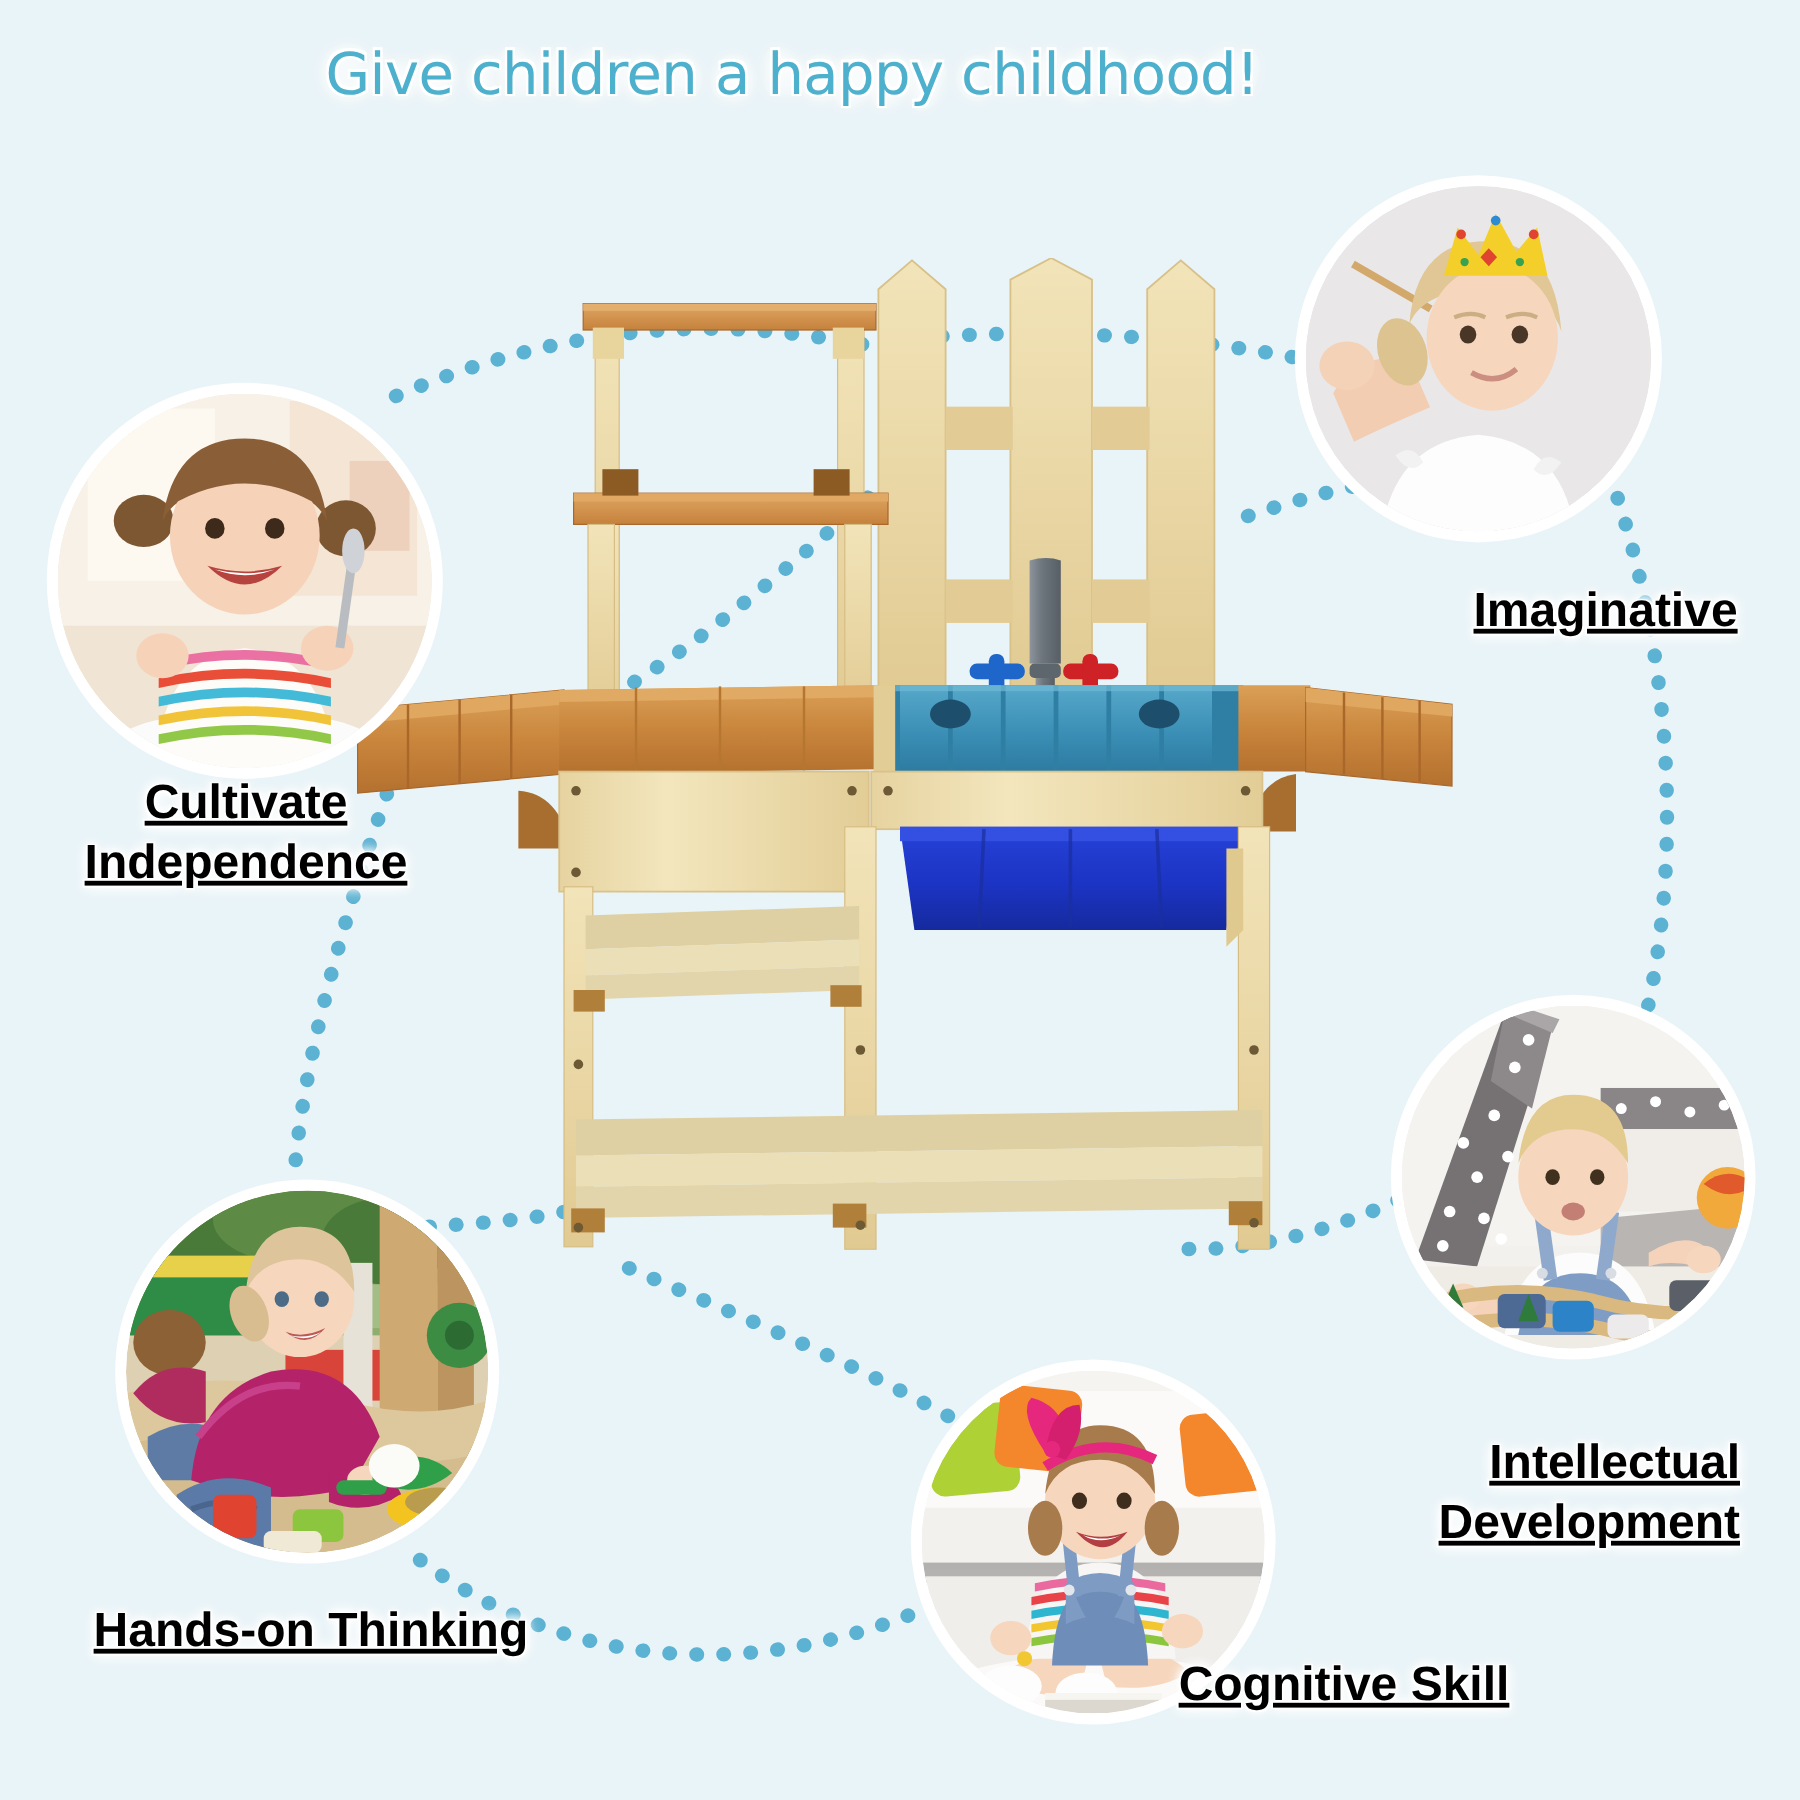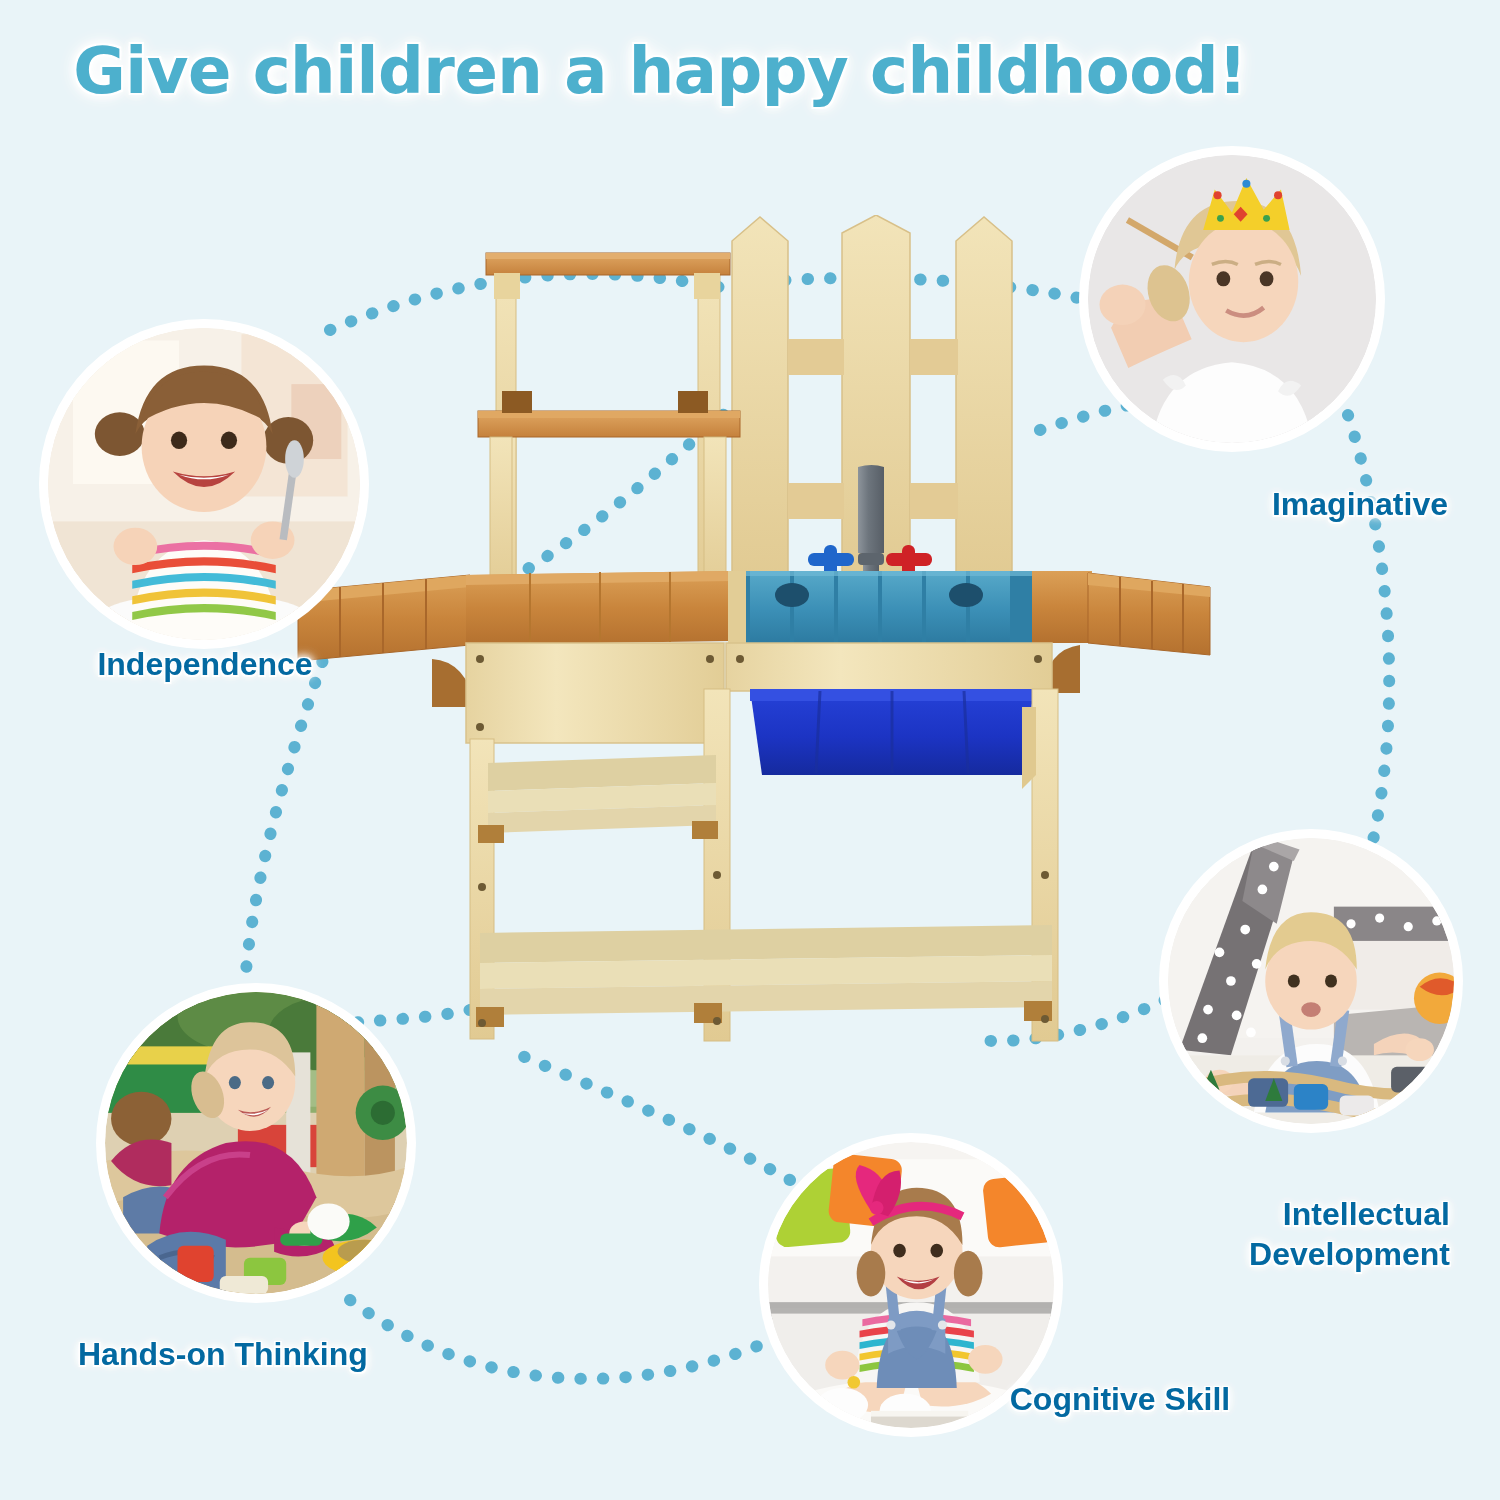--- a/index.html
+++ b/index.html
@@ -9,22 +9,22 @@
     font-family:"Liberation Sans", sans-serif;
     overflow:hidden;
     position:relative;
   }
   #stage { position:absolute; inset:0; width:1500px; height:1500px; }
 
   
   .title {
     position:absolute; left:0; top:34px; width:1320px;
     text-align:center;
-    font-size:64px;
-    font-weight:bold;
+    font-size:48px;
+    font-weight:normal;
     letter-spacing:-0.5px;
     color:#4db0cd;
     font-family:"DejaVu Sans", sans-serif;
     text-shadow:
       0 0 12px #fff, 0 0 12px #fff, 0 0 18px #fff, 0 0 22px #fff,
       2px 2px 0 #fff, -2px 2px 0 #fff, 2px -2px 0 #fff, -2px -2px 0 #fff;
     white-space:nowrap;
   }
 
   
@@ -37,28 +37,29 @@
     overflow:hidden;
     background:#fff;
     box-shadow:0 0 0 9px #ffffff;
   }
   .photo .inner { position:absolute; inset:0; border-radius:50%; overflow:hidden; }
   .photo svg { display:block; width:100%; height:100%; }
 
   
   .caption {
     position:absolute;
-    color:#0369a1;
+    color:#000000;
     font-weight:bold;
-    font-size:32px;
+    font-size:40px;
     line-height:1.24;
     font-family:"Liberation Sans", sans-serif;
     text-shadow:
       0 0 8px #fff,0 0 8px #fff,0 0 12px #fff,0 0 14px #fff,
       1.5px 1.5px 0 #fff,-1.5px 1.5px 0 #fff,1.5px -1.5px 0 #fff,-1.5px -1.5px 0 #fff;
+    text-decoration: underline;
   }
   .cap-c  { text-align:center; }
   .cap-r  { text-align:right; }
   .cap-l  { text-align:left; }
 
   
   #product { position:absolute; left:280px; top:215px; width:940px; height:830px; }
   #product svg { display:block; width:100%; height:100%; }
 </style>
 </head>
@@ -338,20 +339,21 @@
 
         <ellipse cx="28" cy="70" rx="7" ry="6" fill="#f6d3b8"></ellipse>
         <ellipse cx="72" cy="68" rx="7" ry="6" fill="#f6d3b8"></ellipse>
 
         <rect x="76" y="42" width="2.4" height="26" fill="#b9bcc0" transform="rotate(8 77 55)"></rect>
         <ellipse cx="79" cy="42" rx="3" ry="6" fill="#cfd3d7"></ellipse>
       </svg>
     </div>
   </div>
   <div class="caption cap-c" style="left:20px; top:645px; width:370px;">
+    <div>Cultivate</div>
     <div>Independence</div>
   </div>
 
   <div class="photo" style="left:1088px; top:155px; width:288px; height:288px;">
     <div class="inner">
       <svg viewBox="0 0 100 100" preserveAspectRatio="xMidYMid slice">
         <rect width="100" height="100" fill="#eceaea"></rect>
         <rect x="0" y="0" width="100" height="100" fill="#e9e7e7"></rect>
 
         <path d="M 22,100 q 4,-26 28,-28 q 24,2 28,28 Z" fill="#fdfdfd"></path>

